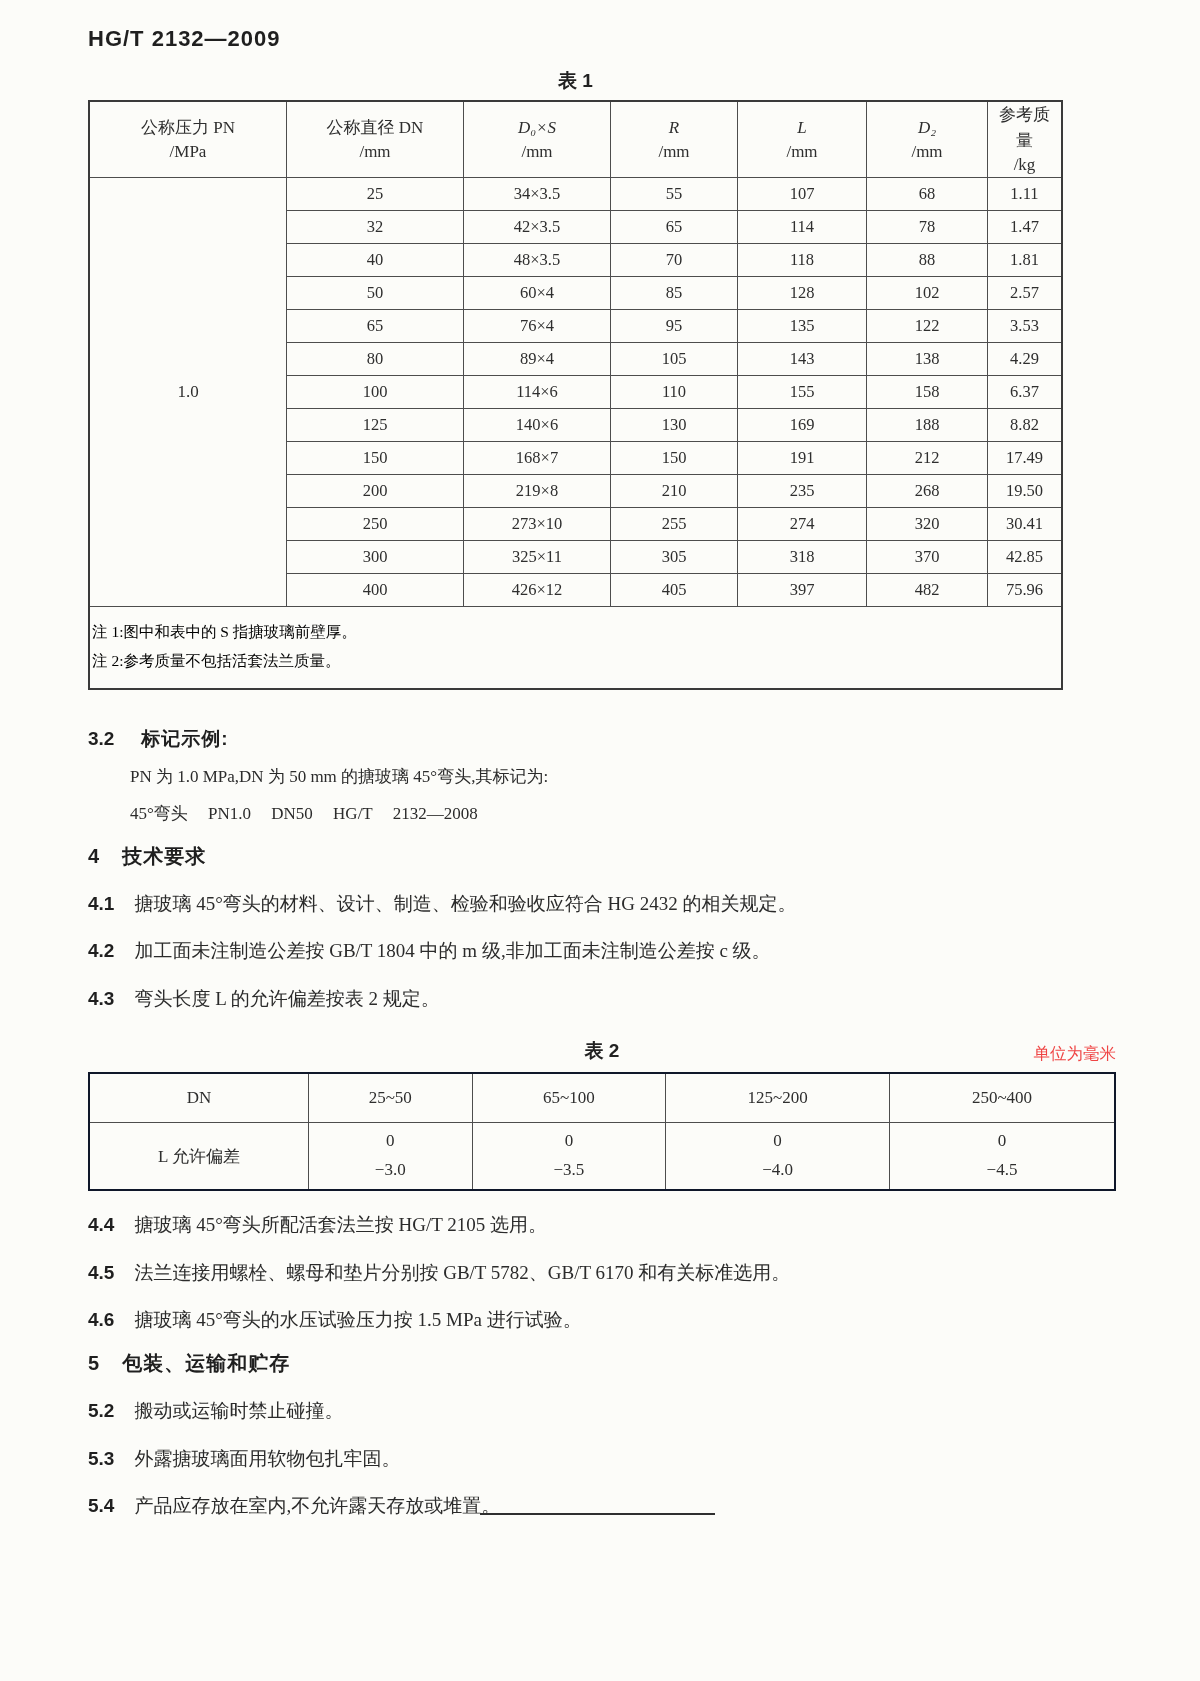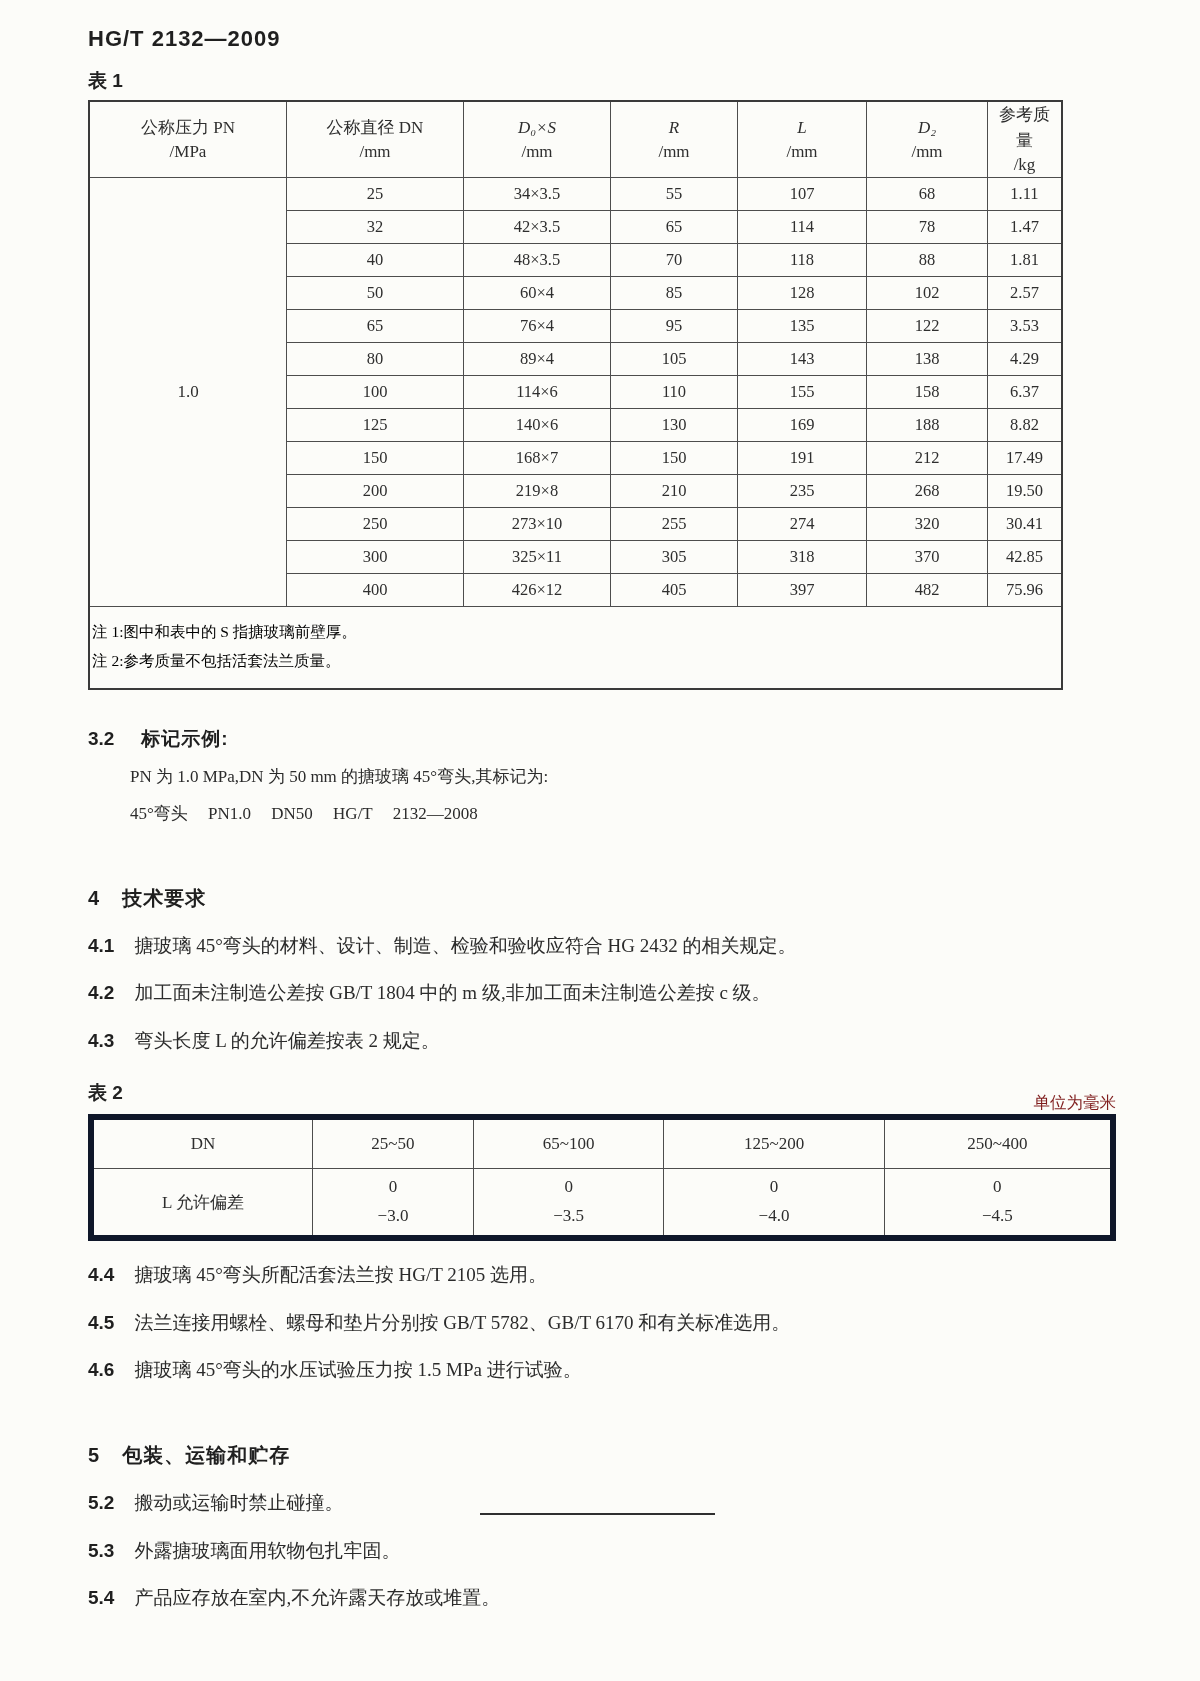--- a/index.html
+++ b/index.html
@@ -12,20 +12,21 @@
     font-family:"Liberation Serif", serif;
     box-sizing:border-box;
     padding:26px 88px 0 88px;
     overflow:hidden;
   }
   .doc-code{
     font-family:"Liberation Sans", sans-serif;
     font-weight:bold;font-size:22px;letter-spacing:1px;color:#1f1f1f;
   }
   .caption{
+    text-align:center;
     font-family:"Liberation Sans", sans-serif;
     font-weight:bold;font-size:19px;color:#222;
   }
   .t1-caption{width:975px;margin-top:16px;margin-bottom:6px;}
   
   table.t1{
     width:975px;border-collapse:collapse;
     border:2px solid #3a3a3a;
     font-size:16.5px;color:#2e2e2e;
   }
@@ -47,41 +48,41 @@
     text-align:left;padding:10px 8px 12px 2px;height:auto;
     font-size:15.5px;color:#000000;margin-top:33px;
   }
   table.t1 tr.notesrow .note-line{line-height:1.9;}
   
   .h-num{
     font-family:"Liberation Sans", sans-serif;
     font-weight:bold;color:#1f1f1f;
   }
   .heading{
-    font-size:20px;margin-top:58px;
+    font-size:20px;margin-top:16px;
     font-family:"Liberation Sans", sans-serif;font-weight:bold;color:#1f1f1f;
     letter-spacing:1px;
   }
   .heading .h-num{margin-right:22px;}
   .para{font-size:19px;line-height:1.45;margin-top:20px;}
   .para .h-num{font-size:19px;margin-right:20px;}
   .sub32{margin-top:36px;font-size:19px;}
   .sub32 .h-num{margin-right:22px;}
   .sub32 .t{font-family:"Liberation Sans", sans-serif;font-weight:bold;color:#1f1f1f;letter-spacing:1px;}
   .indent{margin-left:42px;margin-top:12px;font-size:17px;line-height:1.5;}
   .mark-line{word-spacing:16px;}
   
   .t2-caption-row{position:relative;width:1028px;margin-top:26px;height:28px;}
   .t2-caption-row .caption{width:100%;}
   .unit-note{
-    position:absolute;right:0;top:12px;
-    font-size:16.5px;color:#7f1d1d;font-family:"Liberation Serif", serif;font-weight:normal;
+    position:absolute;right:0;top:5px;
+    font-size:16.5px;color:#ef4444;font-family:"Liberation Serif", serif;font-weight:normal;
   }
   table.t2{
-    width:1028px;border-collapse:collapse;border:6px solid #0f172a;
+    width:1028px;border-collapse:collapse;border:2px solid #0f172a;
     font-size:17px;color:#2e2e2e;margin-top:6px;
   }
   table.t2 th, table.t2 td{
     border:1px solid #4d4d4d;text-align:center;vertical-align:middle;font-weight:normal;
   }
   table.t2 tr.hdr th{height:46px;}
   table.t2 tr.body td{height:64px;}
   table.t2 .rowlabel{width:216px;}
   .tol-u,.tol-l{line-height:1.7;}
   

